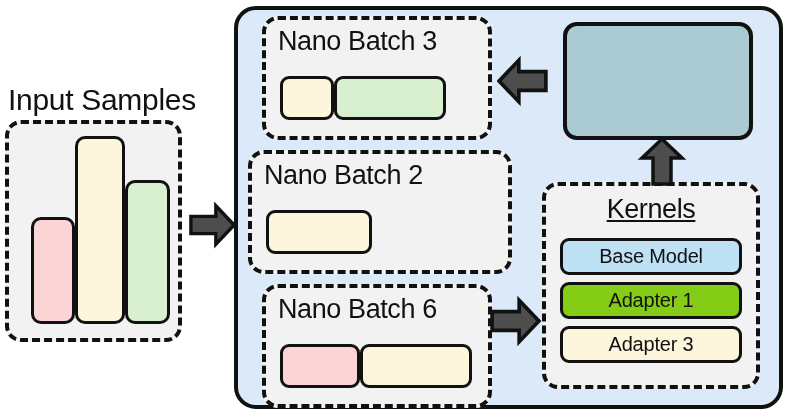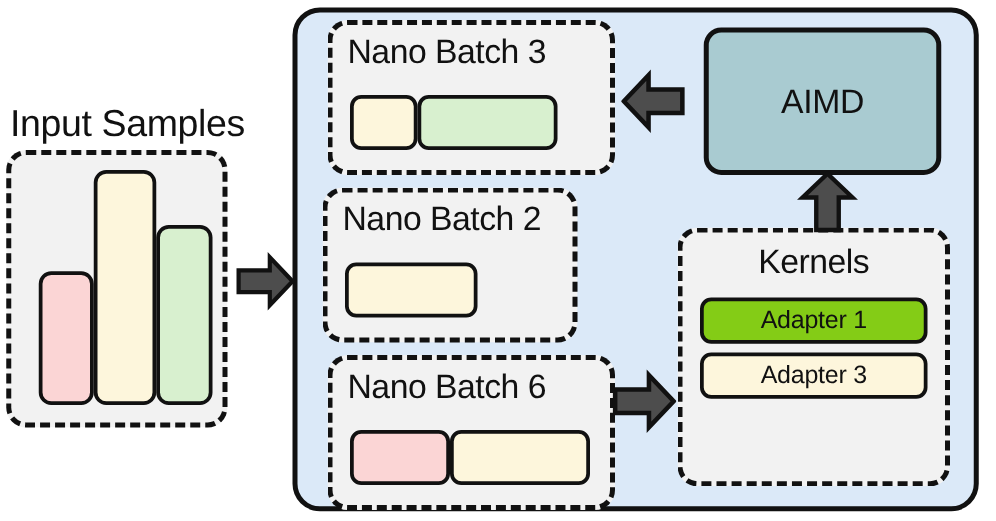--- a/index.html
+++ b/index.html
@@ -129,21 +129,21 @@
   }
 
   
   #kernels-box {
     position: absolute;
     left: 542px;
     top: 182px;
     width: 218px;
     height: 207px;
   }
-  #kernels-title { top: 8px; }
+  #kernels-title { top: 8px; text-decoration: underline; }
   .kernel-list {
     position: absolute;
     left: 14px;
     right: 14px;
     top: 52px;
     display: flex;
     flex-direction: column;
     gap: 7px;
   }
   .kernel-item {
@@ -201,40 +201,40 @@
   <div id="outer-panel"></div>
 
   <div id="nano-batch-layer">
       <div class="group-box" style="left: 262px; top: 16px; width: 230px; height: 124px;">
         <div class="group-title nb-title">Nano Batch 3</div>
         <div class="token-row" style="left: 14px; bottom: 16px;">
           <div class="token" style="background: rgb(253, 246, 220); width: 54px;"></div>
           <div class="token" style="background: rgb(216, 240, 207); width: 112px;"></div>
         </div>
       </div>
-      <div class="group-box" style="left: 258px; top: 150px; width: 204px; height: 124px;">
+      <div class="group-box" style="left: 248px; top: 150px; width: 264px; height: 124px;">
         <div class="group-title nb-title">Nano Batch 2</div>
         <div class="token-row" style="left: 14px; bottom: 16px;">
           <div class="token" style="background: rgb(253, 246, 220); width: 106px;"></div>
         </div>
       </div>
       <div class="group-box" style="left: 262px; top: 284px; width: 230px; height: 124px;">
         <div class="group-title nb-title">Nano Batch 6</div>
         <div class="token-row" style="left: 14px; bottom: 16px;">
           <div class="token" style="background: rgb(251, 213, 213); width: 80px;"></div>
           <div class="token" style="background: rgb(253, 246, 220); width: 112px;"></div>
         </div>
       </div>
     </div>
 
   <div id="aimd-box">
-    <div class="line">AIMD</div>
   </div>
 
   <div id="kernels-box" class="group-box">
     <div id="kernels-title" class="group-title">Kernels</div>
     <div class="kernel-list">
+        <div class="kernel-item" style="background: rgb(191, 225, 246);">Base Model</div>
         <div class="kernel-item" style="background: #84cc16;">Adapter 1</div>
         <div class="kernel-item" style="background: rgb(253, 246, 220);">Adapter 3</div>
       </div>
   </div>
 
 </div>
 
 </body></html>

